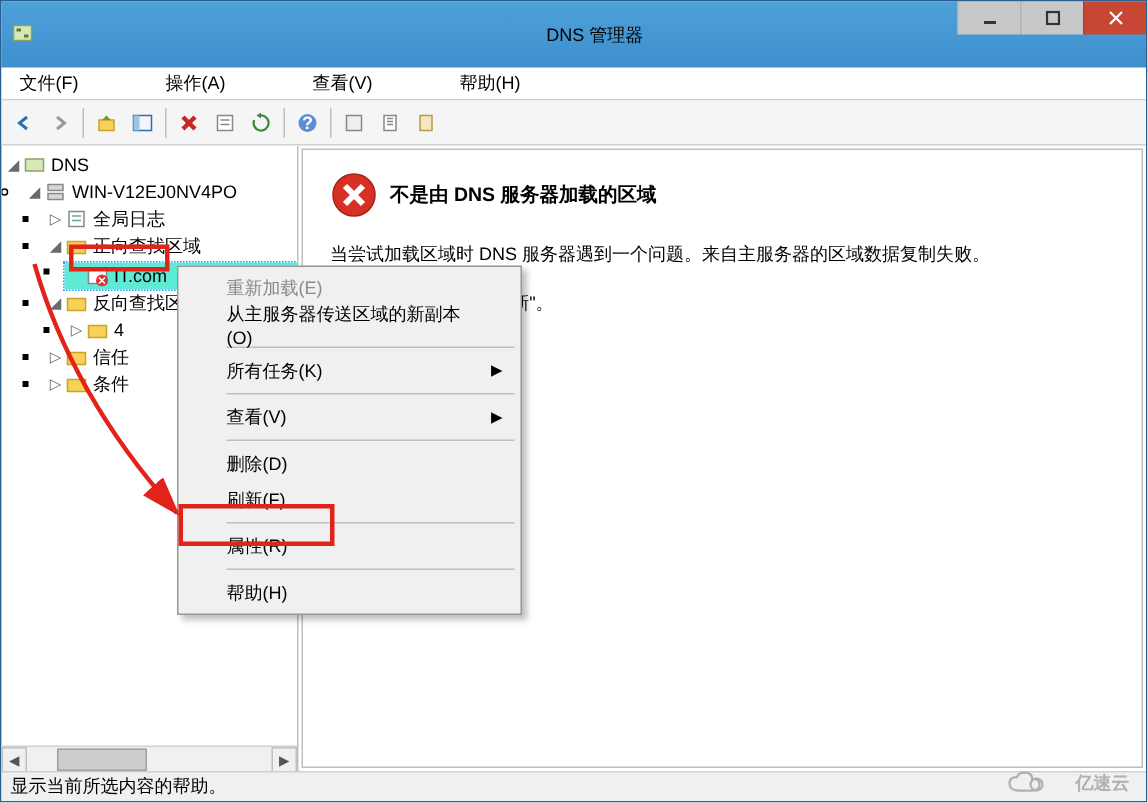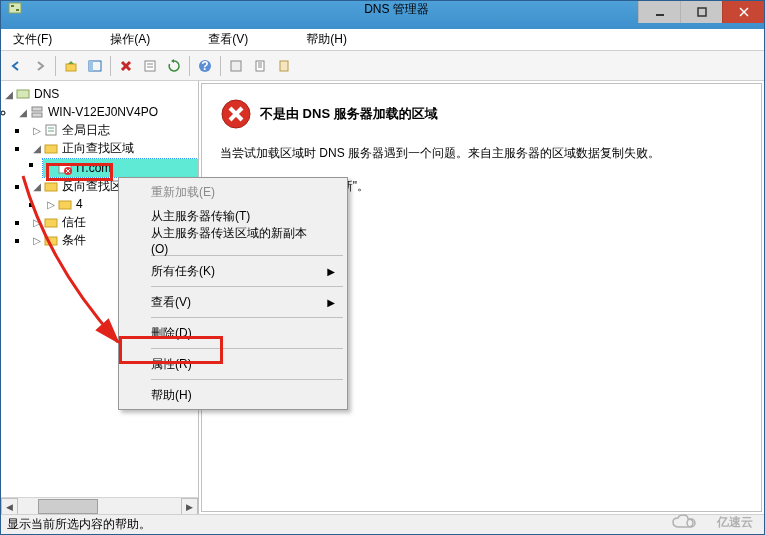--- a/index.html
+++ b/index.html
@@ -1,18 +1,18 @@
 <!DOCTYPE html>
 <html><head>
 <meta charset="utf-8">
 <style>
 *{box-sizing:border-box;margin:0;padding:0;font-family:"Microsoft YaHei","Segoe UI",Tahoma,sans-serif;font-size:12px;}
 body{background:#fff;width:765px;height:535px;overflow:hidden;position:relative;}
 .window{width:765px;height:535px;border:1px solid #2b5f8f;display:flex;flex-direction:column;background:#fff;}
-.titlebar{height:28px;background:linear-gradient(#4da0d8,#3d90cc);display:flex;color:#000;position:relative;}
+.titlebar{height:44px;background:linear-gradient(#4da0d8,#3d90cc);display:flex;align-items:center;color:#000;position:relative;}
 .titlebar .icon{width:16px;height:16px;margin:0 6px;display:flex;align-items:center;justify-content:center;}
 .titlebar .title{flex:1;text-align:center;font-size:12px;color:#000;}
 .winbtns{display:flex;height:22px;position:absolute;right:0;top:0;}
 .winbtn{width:42px;height:22px;display:flex;align-items:center;justify-content:center;border-left:1px solid rgba(0,0,0,0.1);}
 .winbtn.min,.winbtn.max{background:#c8c8c8;}
 .winbtn.close{background:#c74634;color:#fff;}
 .menubar{height:22px;background:#fff;border-bottom:1px solid #d0d0d0;display:flex;align-items:center;padding:0 4px;gap:42px;}
 .menubar span{padding:2px 8px;cursor:default;}
 .toolbar{height:30px;background:#f5f5f5;border-bottom:1px solid #d0d0d0;display:flex;align-items:center;padding:0 4px;gap:2px;}
 .tb-btn{width:22px;height:22px;display:flex;align-items:center;justify-content:center;border:1px solid transparent;cursor:default;}
@@ -307,38 +307,38 @@
   <div class="statusbar">
     <span>显示当前所选内容的帮助。</span>
   </div>
 </div>
 
 <div class="context-menu">
   <div class="cm-item disabled">
       <span>重新加载(E)</span>
     </div>
   <div class="cm-item">
-      <span>从主服务器传输(T)</span>
-    </div>
-  <div class="cm-item">
       <span>从主服务器传送区域的新副本(O)</span>
     </div>
   <div class="cm-sep"></div>
   <div class="cm-item">
       <span>所有任务(K)</span>
       <span class="cm-arrow">▶</span>
     </div>
   <div class="cm-sep"></div>
   <div class="cm-item">
       <span>查看(V)</span>
       <span class="cm-arrow">▶</span>
     </div>
   <div class="cm-sep"></div>
   <div class="cm-item">
       <span>删除(D)</span>
+    </div>
+  <div class="cm-item">
+      <span>刷新(F)</span>
     </div>
   <div class="cm-sep"></div>
   <div class="cm-item">
       <span>属性(R)</span>
     </div>
   <div class="cm-sep"></div>
   <div class="cm-item">
       <span>帮助(H)</span>
     </div>
 </div>

